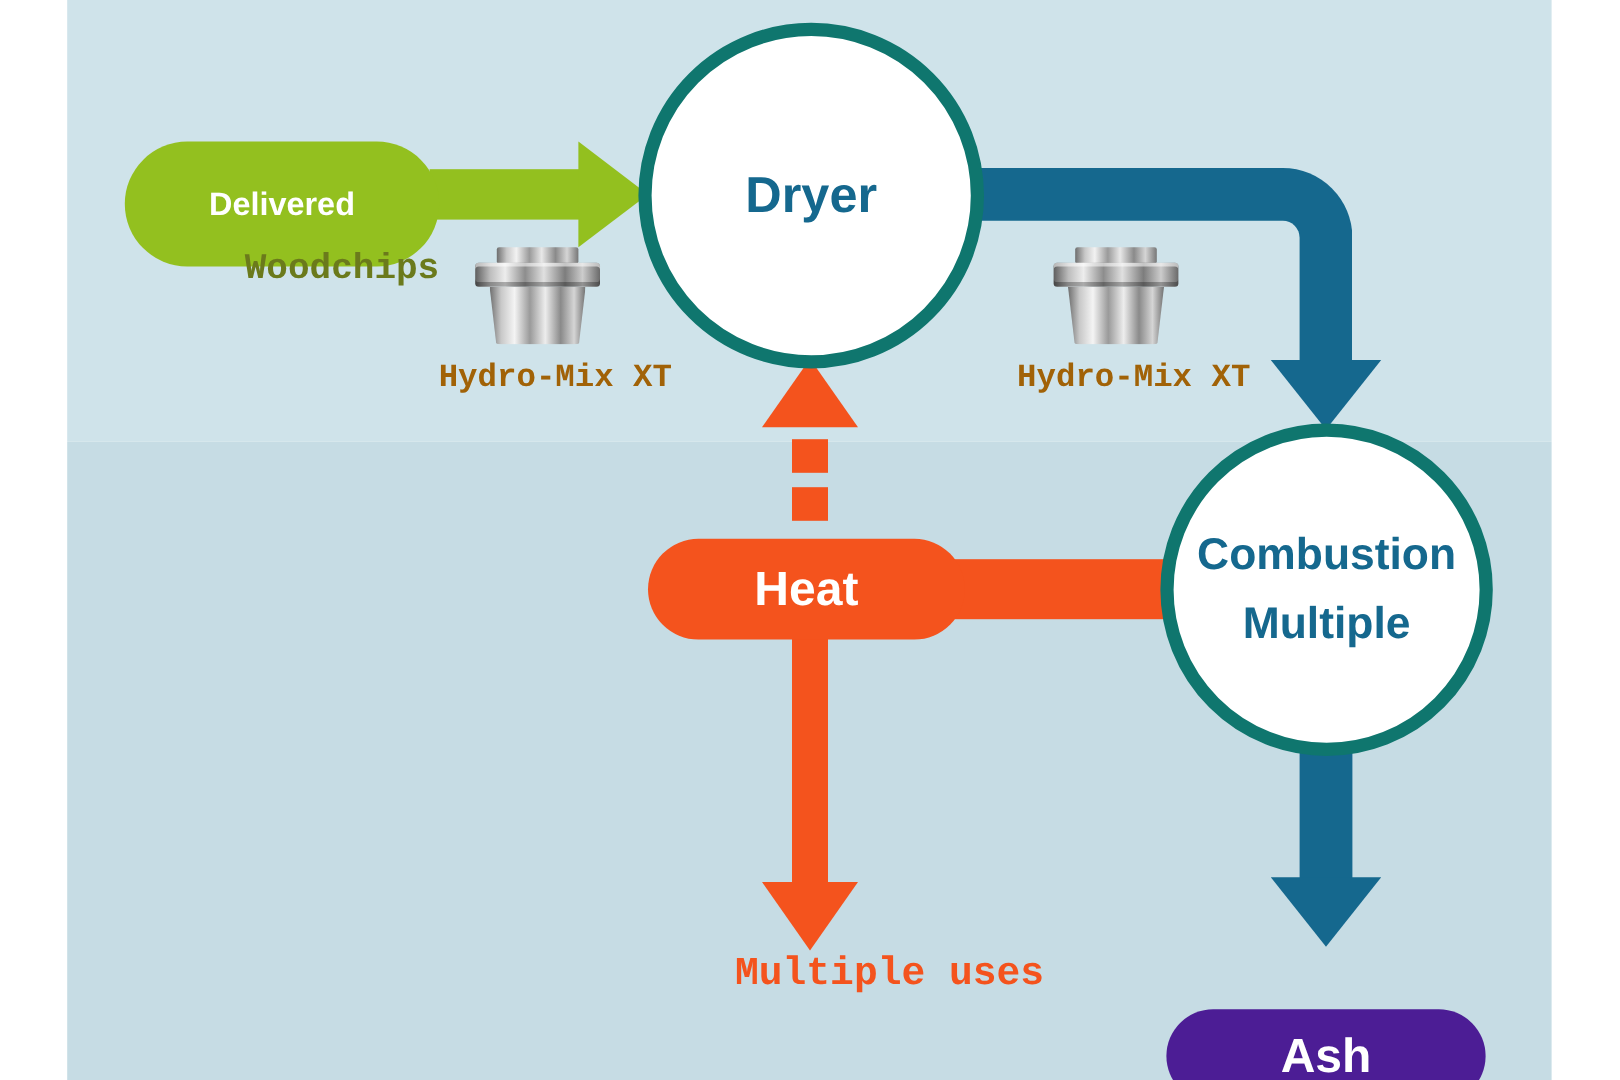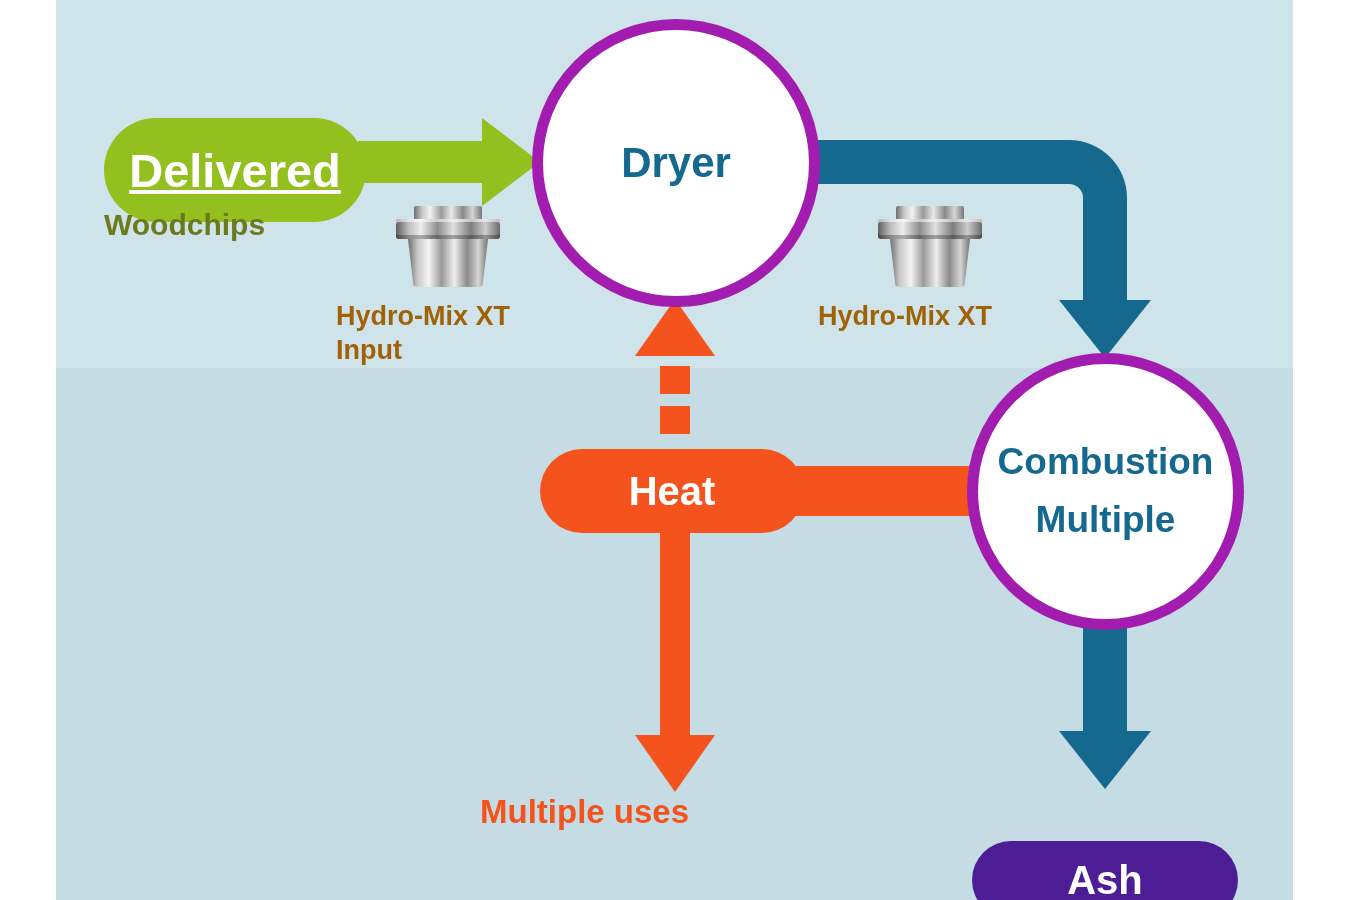--- a/index.html
+++ b/index.html
@@ -12,21 +12,21 @@
   .bg-upper{top:0;height:368px;background:#cfe3ea;}
   .bg-lower{top:368px;height:532px;background:#c6dce4;}
 
   .pill{position:absolute;display:flex;align-items:center;justify-content:center;
         border-radius:999px;color:#ffffff;}
   .pill-green{background:#93c01f;}
   .pill-orange{background:#f4531d;}
   .pill-teal{background:#4c1d95;margin-top:47px;}
 
   .circle{position:absolute;box-sizing:border-box;background:#ffffff;
-          border:11px solid #a21caf;border-radius:50%;
+          border:11px solid #0f766e;border-radius:50%;
           display:flex;flex-direction:column;align-items:center;justify-content:center;
           color:#15688e;text-align:center;}
 
   .shaft{position:absolute;}
   .green-fill{background:#93c01f;}
   .orange-fill{background:#f4531d;}
   .teal-fill{background:#15688e;}
 
   .tri{position:absolute;width:0;height:0;}
   .tri-right-green{border-top:44px solid transparent;border-bottom:44px solid transparent;
@@ -35,21 +35,21 @@
                  border-top:58px solid #15688e;}
   .tri-down-orange{border-left:40px solid transparent;border-right:40px solid transparent;
                    border-top:57px solid #f4531d;}
   .tri-up-orange{border-left:40px solid transparent;border-right:40px solid transparent;
                  border-bottom:57px solid #f4531d;}
 
   .elbow{position:absolute;box-sizing:border-box;
          border-top:44px solid #15688e;border-right:44px solid #15688e;
          border-top-right-radius:58px;}
 
-  .label{position:absolute;text-align:left;}
+  .label{position:absolute;text-align:right;font-family:Liberation Mono, monospace;}
   .teal-text{color:#a16207;}
   .orange-text{color:#f4531d;}
   .olive-text{color:#6b7a1c;}
 
   .sensor{position:absolute;width:104px;height:84px;}
   .sensor-top{position:absolute;top:0;left:18px;width:68px;height:14px;border-radius:2px;
     background:linear-gradient(90deg,#6e6e6e 0%,#c8c8c8 12%,#f2f2f2 24%,#9a9a9a 40%,#e8e8e8 55%,#8a8a8a 72%,#d5d5d5 86%,#777777 100%);}
   .sensor-flange{position:absolute;top:13px;left:0;width:104px;height:20px;border-radius:3px;
     background:linear-gradient(90deg,#5f5f5f 0%,#bdbdbd 12%,#ededed 24%,#8d8d8d 40%,#e0e0e0 55%,#7d7d7d 72%,#cccccc 86%,#6a6a6a 100%);
     box-shadow:inset 0 3px 0 rgba(255,255,255,.55), inset 0 -4px 0 rgba(0,0,0,.28);}
@@ -86,21 +86,21 @@
 
   <div class="circle" style="left:532px;top:19px;width:288px;height:288px;font-size:42px;">
     <span>Dryer</span>
   </div>
 
   <div class="circle" style="left:967px;top:353px;width:277px;height:277px;font-size:37px;line-height:1.15;gap:15px;">
     <span>Combustion</span>
     <span>Multiple</span>
   </div>
 
-  <div class="pill pill-green" style="left:104px;top:118px;width:262px;height:104px;font-size:47px;text-decoration:underline;">
+  <div class="pill pill-green" style="left:104px;top:118px;width:262px;height:104px;font-size:27px;">
     <span>Delivered</span>
   </div>
   <div class="label olive-text" style="left:104px;top:208px;width:262px;font-size:30px;">Woodchips</div>
 
   <div class="pill pill-orange" style="left:540px;top:449px;width:264px;height:84px;font-size:40px;">
     <span>Heat</span>
   </div>
 
   <div class="pill pill-teal" style="left:972px;top:794px;width:266px;height:78px;font-size:40px;">
     <span>Ash</span>
@@ -108,21 +108,20 @@
 
   <div class="label orange-text" style="left:480px;top:793px;width:390px;font-size:33px;">Multiple uses</div>
 
   <div class="sensor" style="left:396px;top:206px;">
     <div class="sensor-top"></div>
     <div class="sensor-flange"></div>
     <div class="sensor-body"></div>
   </div>
   <div class="label teal-text" style="left:336px;top:300px;width:224px;font-size:27px;line-height:1.25;">
     <div>Hydro-Mix XT</div>
-    <div>Input</div>
   </div>
 
   <div class="sensor" style="left:878px;top:206px;">
     <div class="sensor-top"></div>
     <div class="sensor-flange"></div>
     <div class="sensor-body"></div>
   </div>
   <div class="label teal-text" style="left:818px;top:300px;width:224px;font-size:27px;line-height:1.25;">
     <div>Hydro-Mix XT</div>
   </div>

